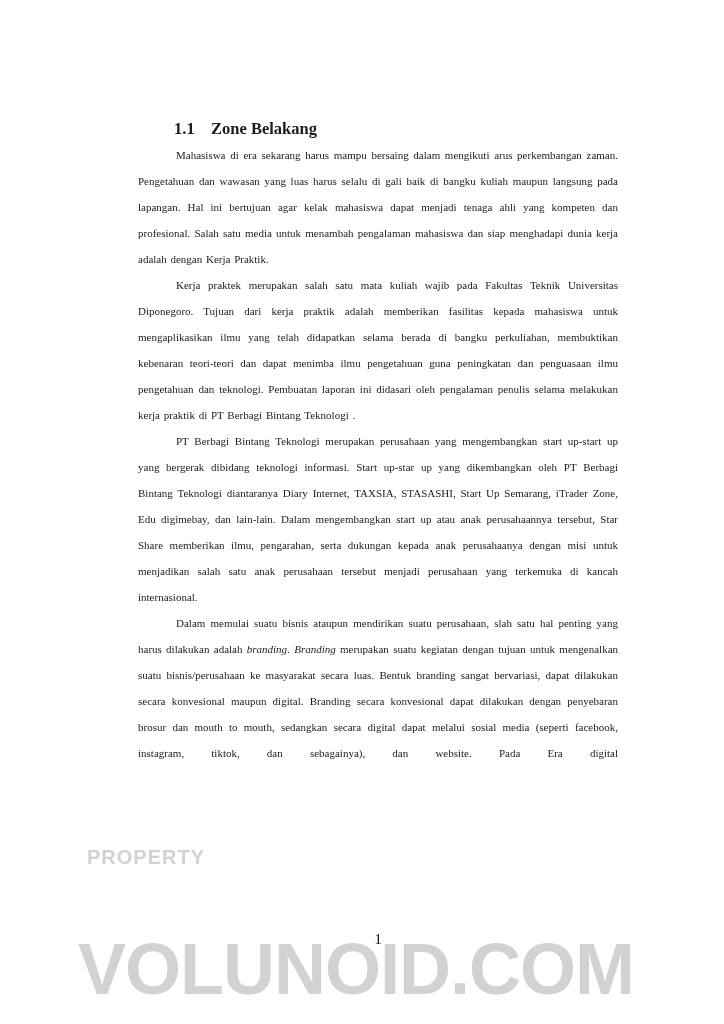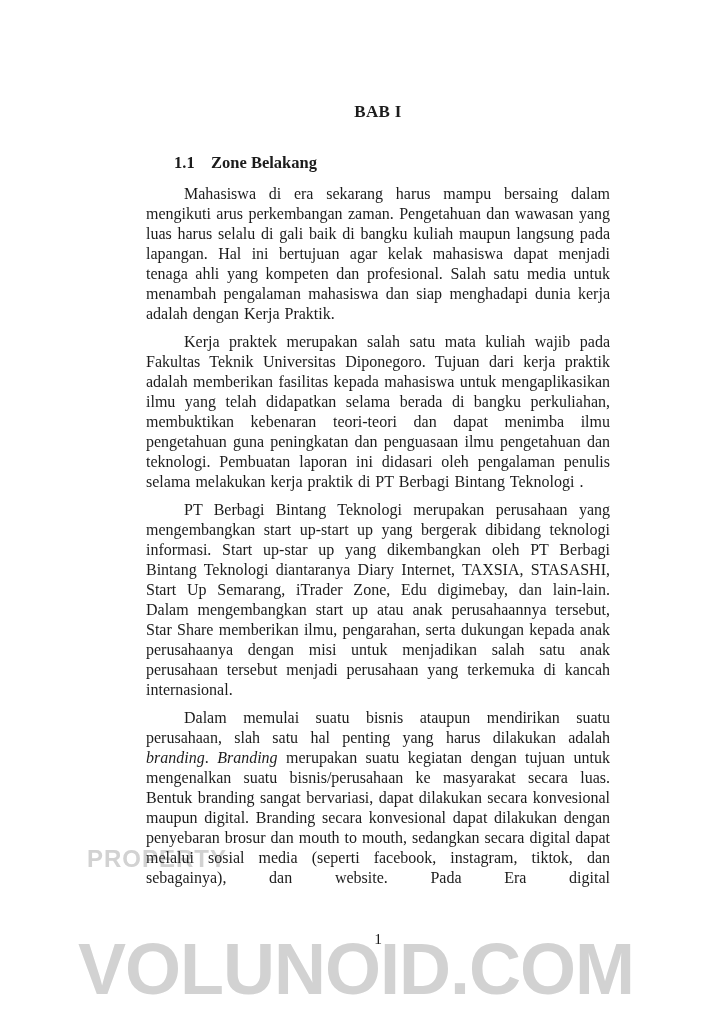--- a/index.html
+++ b/index.html
@@ -27,21 +27,21 @@
     position: absolute;
     font-family: "Liberation Sans", sans-serif;
     font-weight: 700;
     color: #d2d2d2;
     line-height: 1;
     white-space: nowrap;
   }
   .wm-property {
     left: 87px;
     top: 847px;
-    font-size: 24px;
+    font-size: 20px;
     letter-spacing: 1px;
   }
   .wm-volunoid {
     left: 78px;
     top: 893px;
     font-size: 72px;
     letter-spacing: -1px;
     margin-top: 40px;
   }
   
@@ -66,23 +66,23 @@
     font-size: 16.5px;
     font-weight: 700;
     line-height: 26px;
   }
   .section-number {
     display: inline-block;
     width: 37px;
     margin-left: 36px;
   }
   .body-paragraph {
-    margin: 8px;
-    font-size: 16px;
-    line-height: 20px;
+    margin: 0;
+    font-size: 11px;
+    line-height: 26px;
     text-align: justify;
     text-indent: 38px;
     word-spacing: 1px;
   }
   .body-paragraph.continued {
     text-align-last: justify;
   }
   
   .page-number {
     position: absolute;
@@ -99,21 +99,20 @@
 <body>
 
 <div class="page">
 
   <div class="watermark-layer">
     <div class="wm wm-property">PROPERTY</div>
     <div class="wm wm-volunoid">VOLUNOID.COM</div>
   </div>
 
   <div class="content">
-    <div class="chapter-title">BAB I</div>
 
     <div class="section-heading">
       <span class="section-number">1.1</span><span>Zone Belakang</span>
     </div>
 
     <p class="body-paragraph"><span>Mahasiswa di era sekarang harus mampu bersaing dalam mengikuti arus perkembangan zaman. Pengetahuan dan wawasan yang luas harus selalu di gali baik di bangku kuliah maupun langsung pada lapangan. Hal ini bertujuan agar kelak mahasiswa dapat menjadi tenaga ahli yang kompeten dan profesional. Salah satu media untuk menambah pengalaman mahasiswa dan siap menghadapi dunia kerja adalah dengan Kerja Praktik.</span></p>
     <p class="body-paragraph"><span>Kerja praktek merupakan salah satu mata kuliah wajib pada Fakultas Teknik Universitas Diponegoro. Tujuan dari kerja praktik adalah memberikan fasilitas kepada mahasiswa untuk mengaplikasikan ilmu yang telah didapatkan selama berada di bangku perkuliahan, membuktikan kebenaran teori-teori dan dapat menimba ilmu pengetahuan guna peningkatan dan penguasaan ilmu pengetahuan dan teknologi. Pembuatan laporan ini didasari oleh pengalaman penulis selama melakukan kerja praktik di PT Berbagi Bintang Teknologi .</span></p>
     <p class="body-paragraph"><span>PT Berbagi Bintang Teknologi merupakan perusahaan yang mengembangkan start up-start up yang bergerak dibidang teknologi informasi. Start up-star up yang dikembangkan oleh PT Berbagi Bintang Teknologi diantaranya Diary Internet, TAXSIA, STASASHI, Start Up Semarang, iTrader Zone, Edu digimebay, dan lain-lain. Dalam mengembangkan start up atau anak perusahaannya tersebut, Star Share memberikan ilmu, pengarahan, serta dukungan kepada anak perusahaanya dengan misi untuk menjadikan salah satu anak perusahaan tersebut menjadi perusahaan yang terkemuka di kancah internasional.</span></p>
     <p class="body-paragraph continued"><span>Dalam memulai suatu bisnis ataupun mendirikan suatu perusahaan, slah satu hal penting yang harus dilakukan adalah </span><span style="font-style: italic;">branding</span><span>. </span><span style="font-style: italic;">Branding</span><span> merupakan suatu kegiatan dengan tujuan untuk mengenalkan suatu bisnis/perusahaan ke masyarakat secara luas. Bentuk branding sangat bervariasi, dapat dilakukan secara konvesional maupun digital. Branding secara konvesional dapat dilakukan dengan penyebaran brosur dan mouth to mouth, sedangkan secara digital dapat melalui sosial media (seperti facebook, instagram, tiktok, dan sebagainya), dan website. Pada Era digital</span></p>
   </div>

